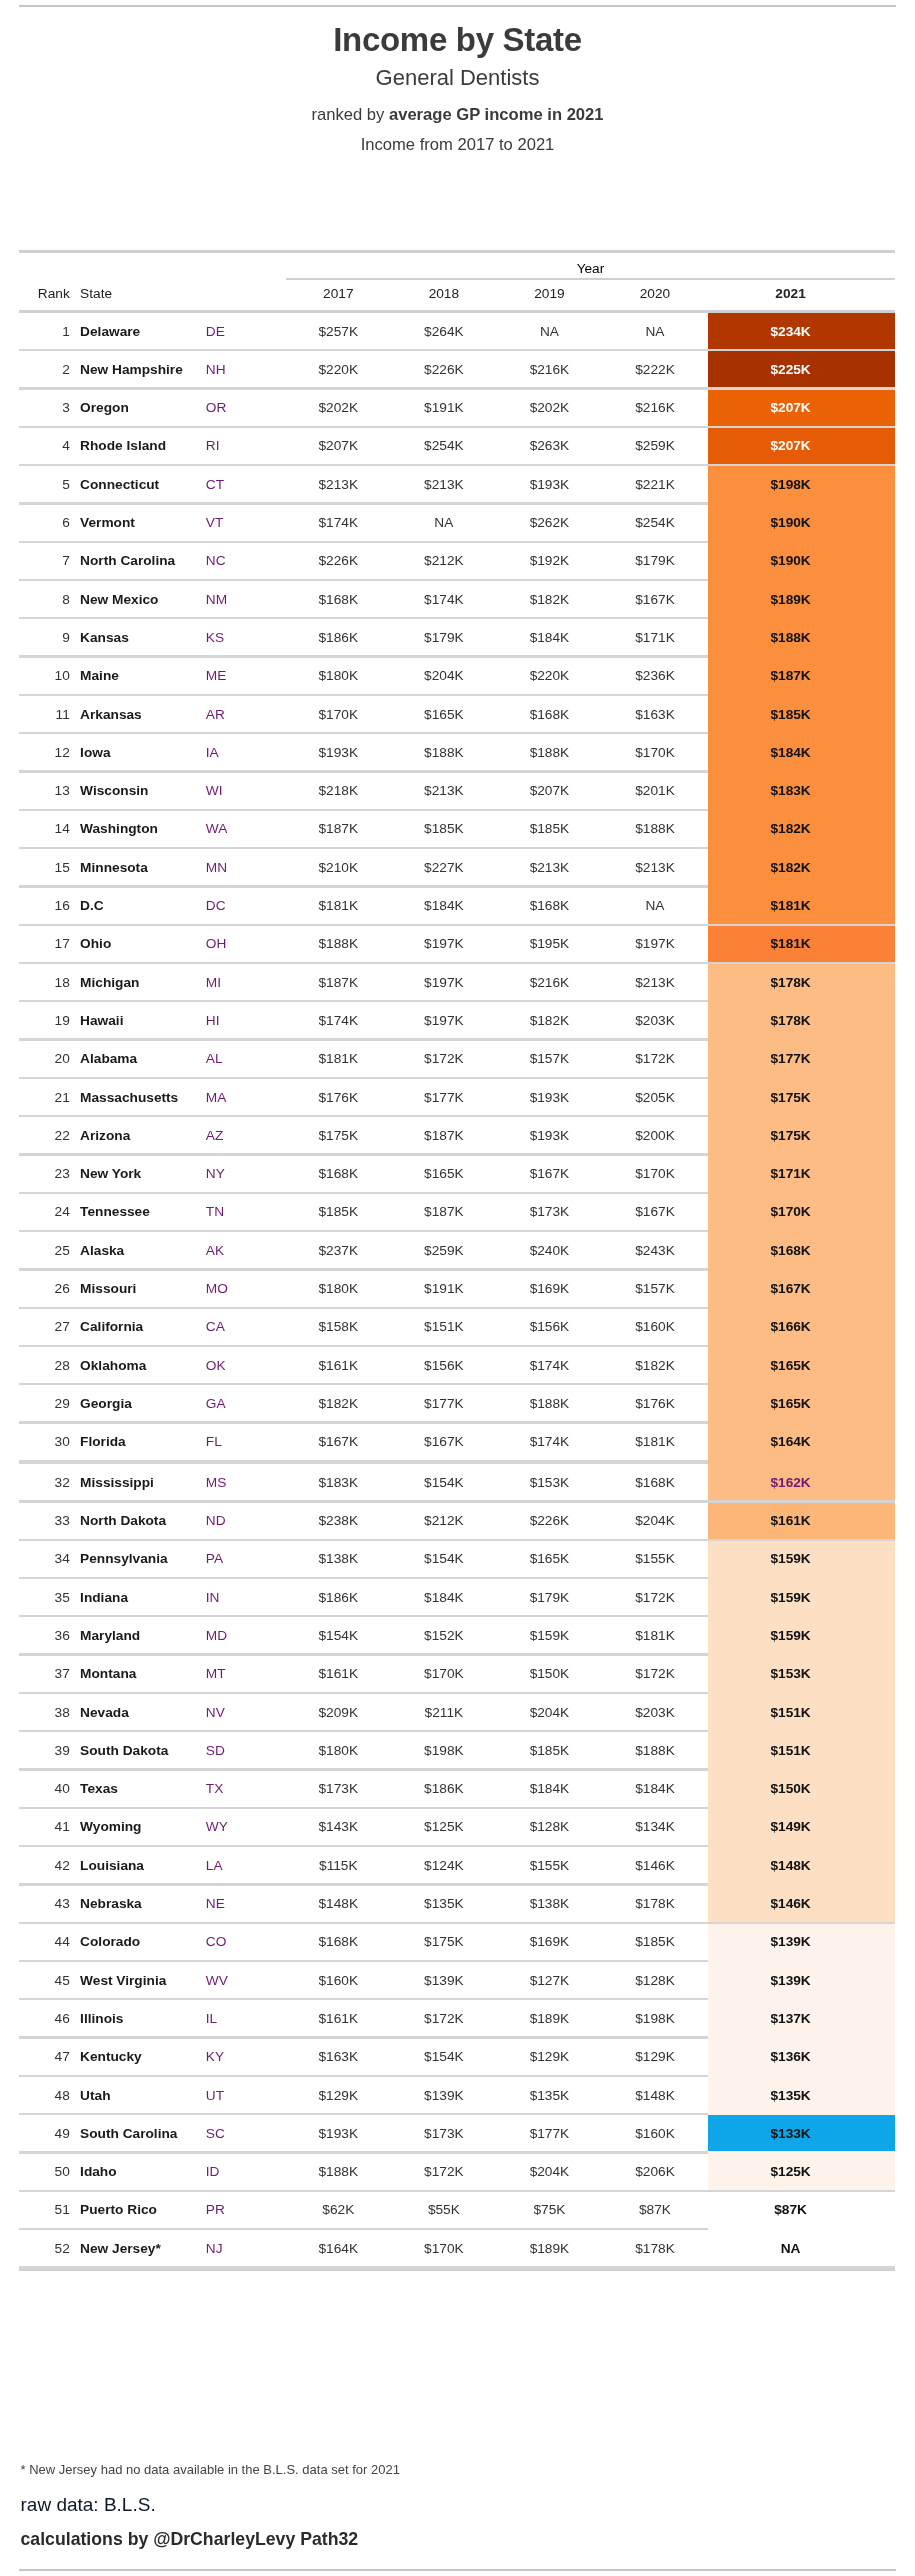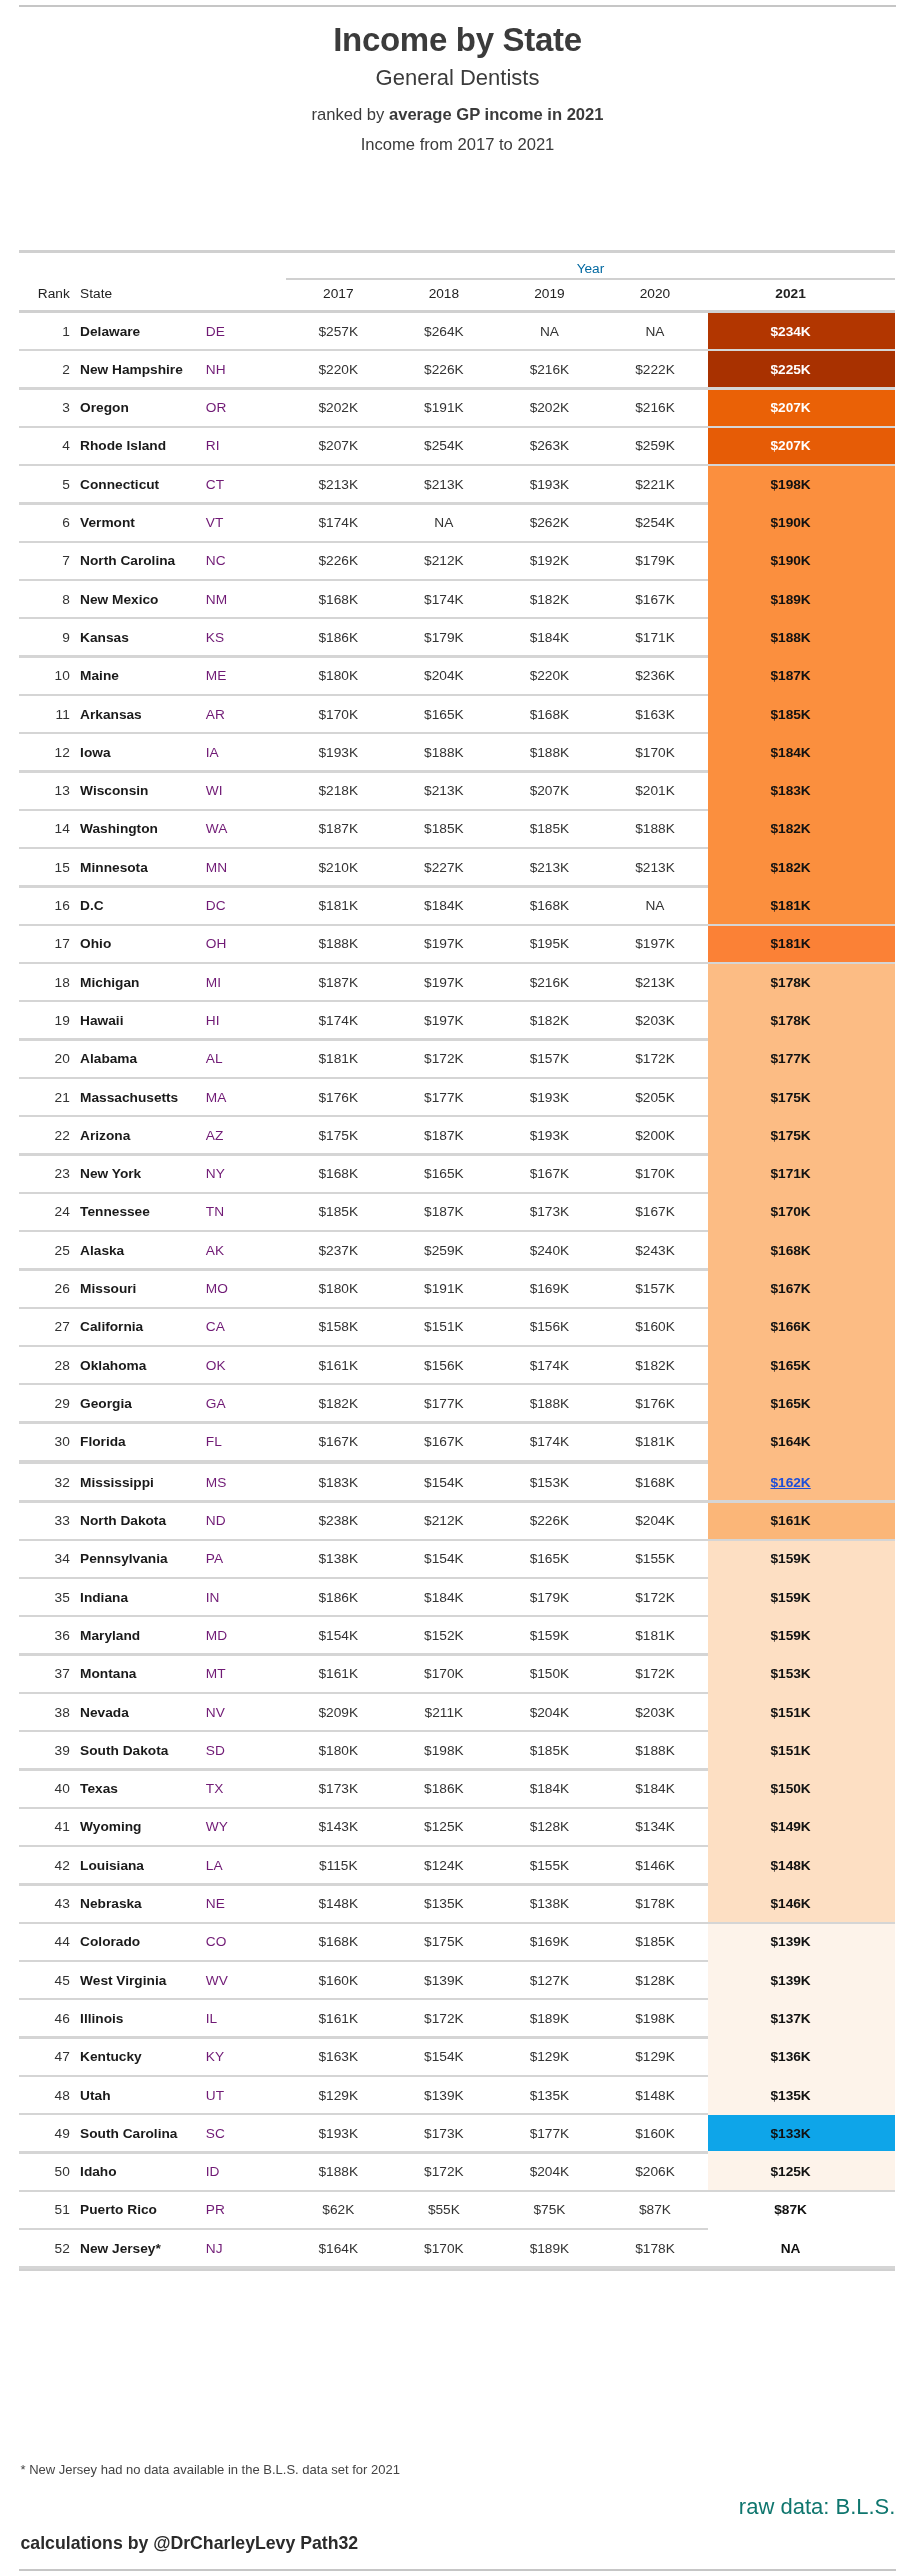--- a/index.html
+++ b/index.html
@@ -64,21 +64,21 @@
   .tbl col.c-2021  { width: 167px; }
 
   .hr-full td {
     padding: 0; height: 2.9px; background: #d0d0d0;
   }
   .hr-years td { padding: 0; height: 0; }
   .hr-years td.on { height: 2.3px; background: #d0d0d0; }
 
   tr.yearband td {
     height: 25px; padding: 0 0 2.3px 0;
-    font-size: 13.7px; color: #0369a1;
+    font-size: 13.7px; color: #000000;
     text-align: center; vertical-align: bottom;
   }
 
   tr.colhead td {
     height: 30px;
     font-size: 13.7px; color: #222;
     vertical-align: middle;
     padding-bottom: 3.4px;
   }
   tr.colhead td.rank  { text-align: right;  padding-right: 4.6px; }
@@ -96,21 +96,21 @@
   tr.drow td.abbr  { text-align: left; padding-left: 3.4px; color: #701a75; }
   tr.drow td.yr    { text-align: center; color: #333; }
   tr.drow td.y2021 {
     text-align: center; font-weight: bold;
     padding-right: 23px;
   }
 
   
   .footer { position: absolute; left: 19.4px; top: 2462px; width: 876px; }
   .f-note   { font-size: 13px; color: #444; margin: 0 0 17px 1.1px; }
-  .f-raw    { font-size: 22px; color: #0f766e; margin: 0 0 12.6px 1.1px; text-align: right; }
+  .f-raw    { font-size: 19px; color: #0f172a; margin: 0 0 12.6px 1.1px; }
   .f-calc   { font-size: 17.7px; color: #2b2b2b; font-weight: bold; margin: 0 0 0 1.1px; }
 </style>
 </head>
 <body>
 
 <div id="page">
 
   <div class="rule-top"></div>
 
   <div class="titles">
@@ -584,21 +584,21 @@
           <td colspan="1" style="padding: 0px; height: 2.3px; background: rgb(252, 188, 132);"></td>
         </tr>
         <tr class="drow">
           <td class="rank">32</td>
           <td class="state">Mississippi</td>
           <td class="abbr">MS</td>
           <td class="yr">$183K</td>
           <td class="yr">$154K</td>
           <td class="yr">$153K</td>
           <td class="yr">$168K</td>
-          <td class="y2021" style="background: rgb(252, 188, 132); color: #1d4ed8; text-decoration: underline;">$162K</td>
+          <td class="y2021" style="background: rgb(252, 188, 132); color: #701a75;">$162K</td>
         </tr>
         <tr>
           <td colspan="7" style="padding: 0px; height: 2.3px; background: rgb(213, 213, 213);"></td>
           <td colspan="1" style="padding: 0px; height: 2.3px; background: rgb(213, 213, 213);"></td>
         </tr>
         <tr class="drow">
           <td class="rank">33</td>
           <td class="state">North Dakota</td>
           <td class="abbr">ND</td>
           <td class="yr">$238K</td>

